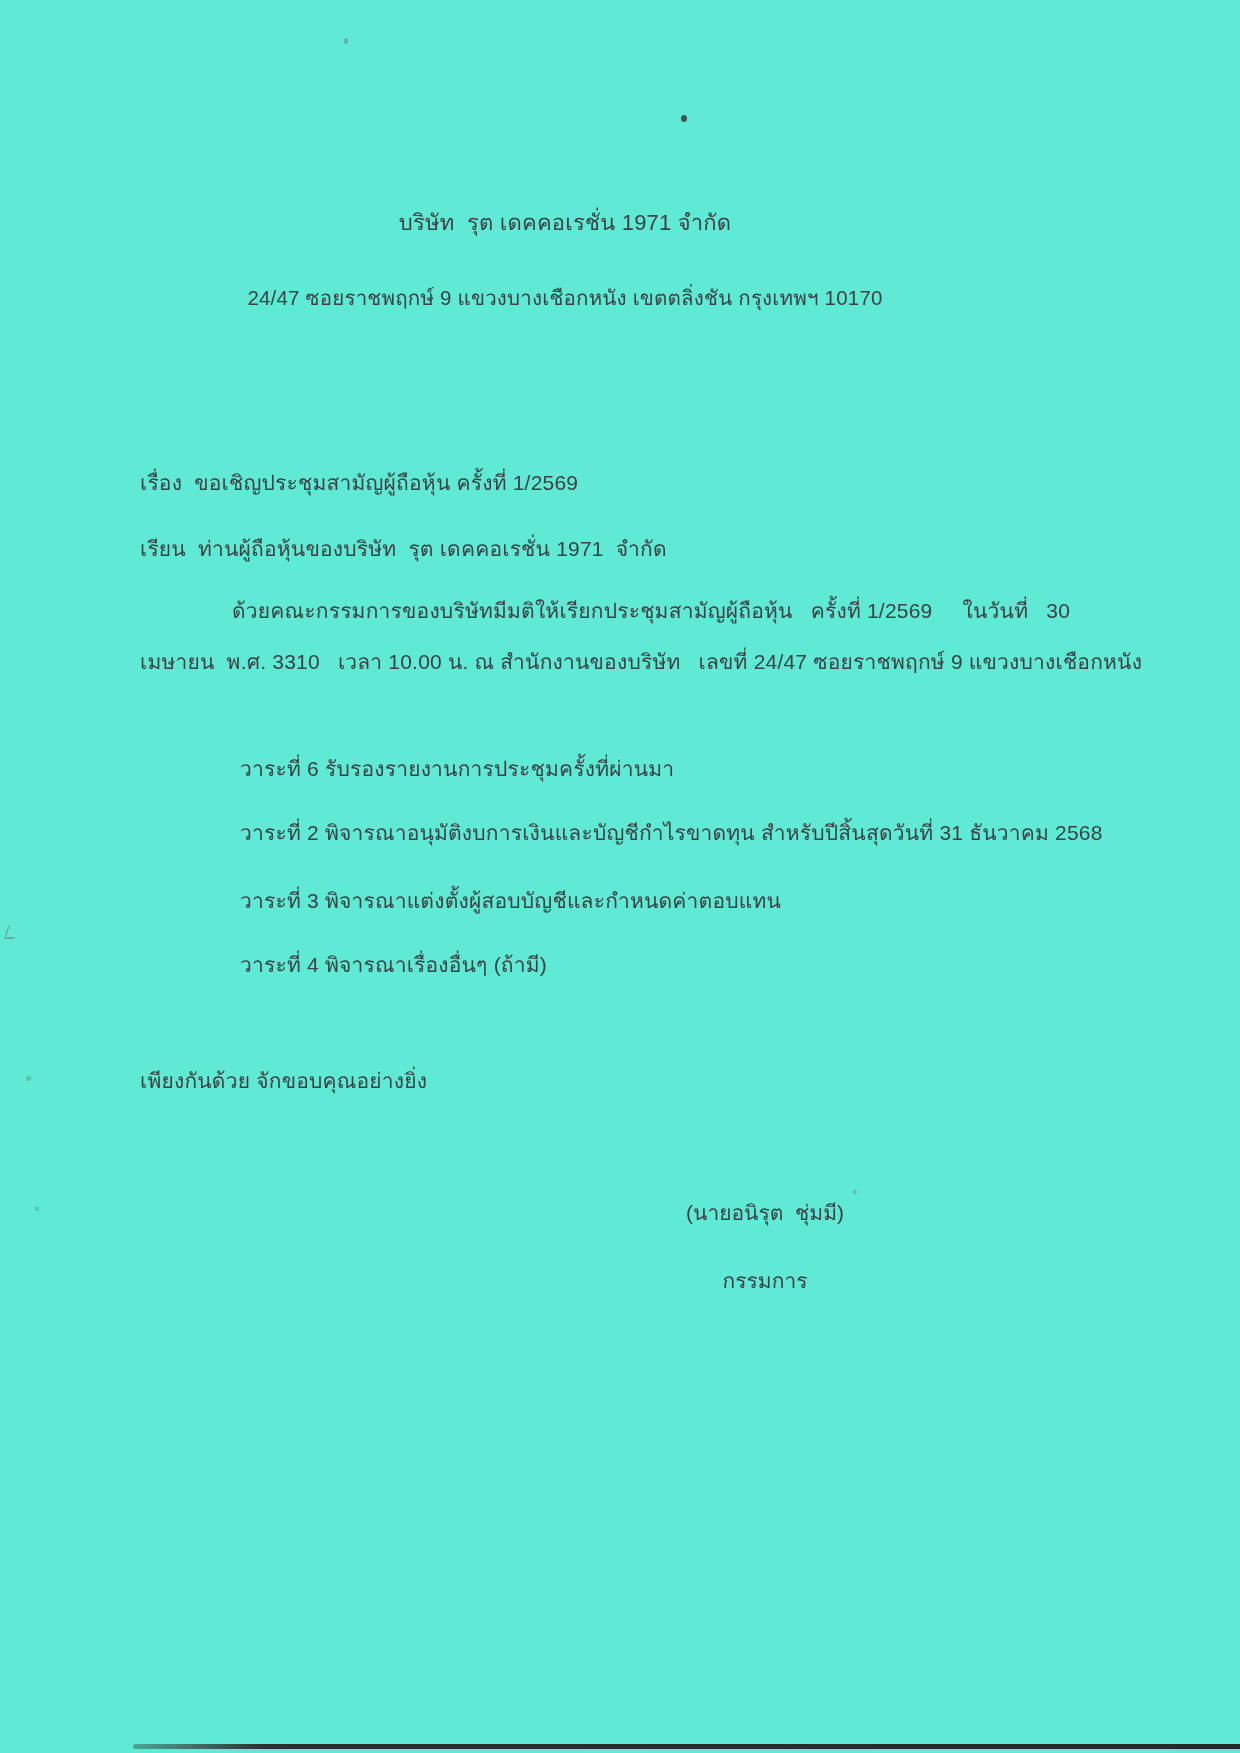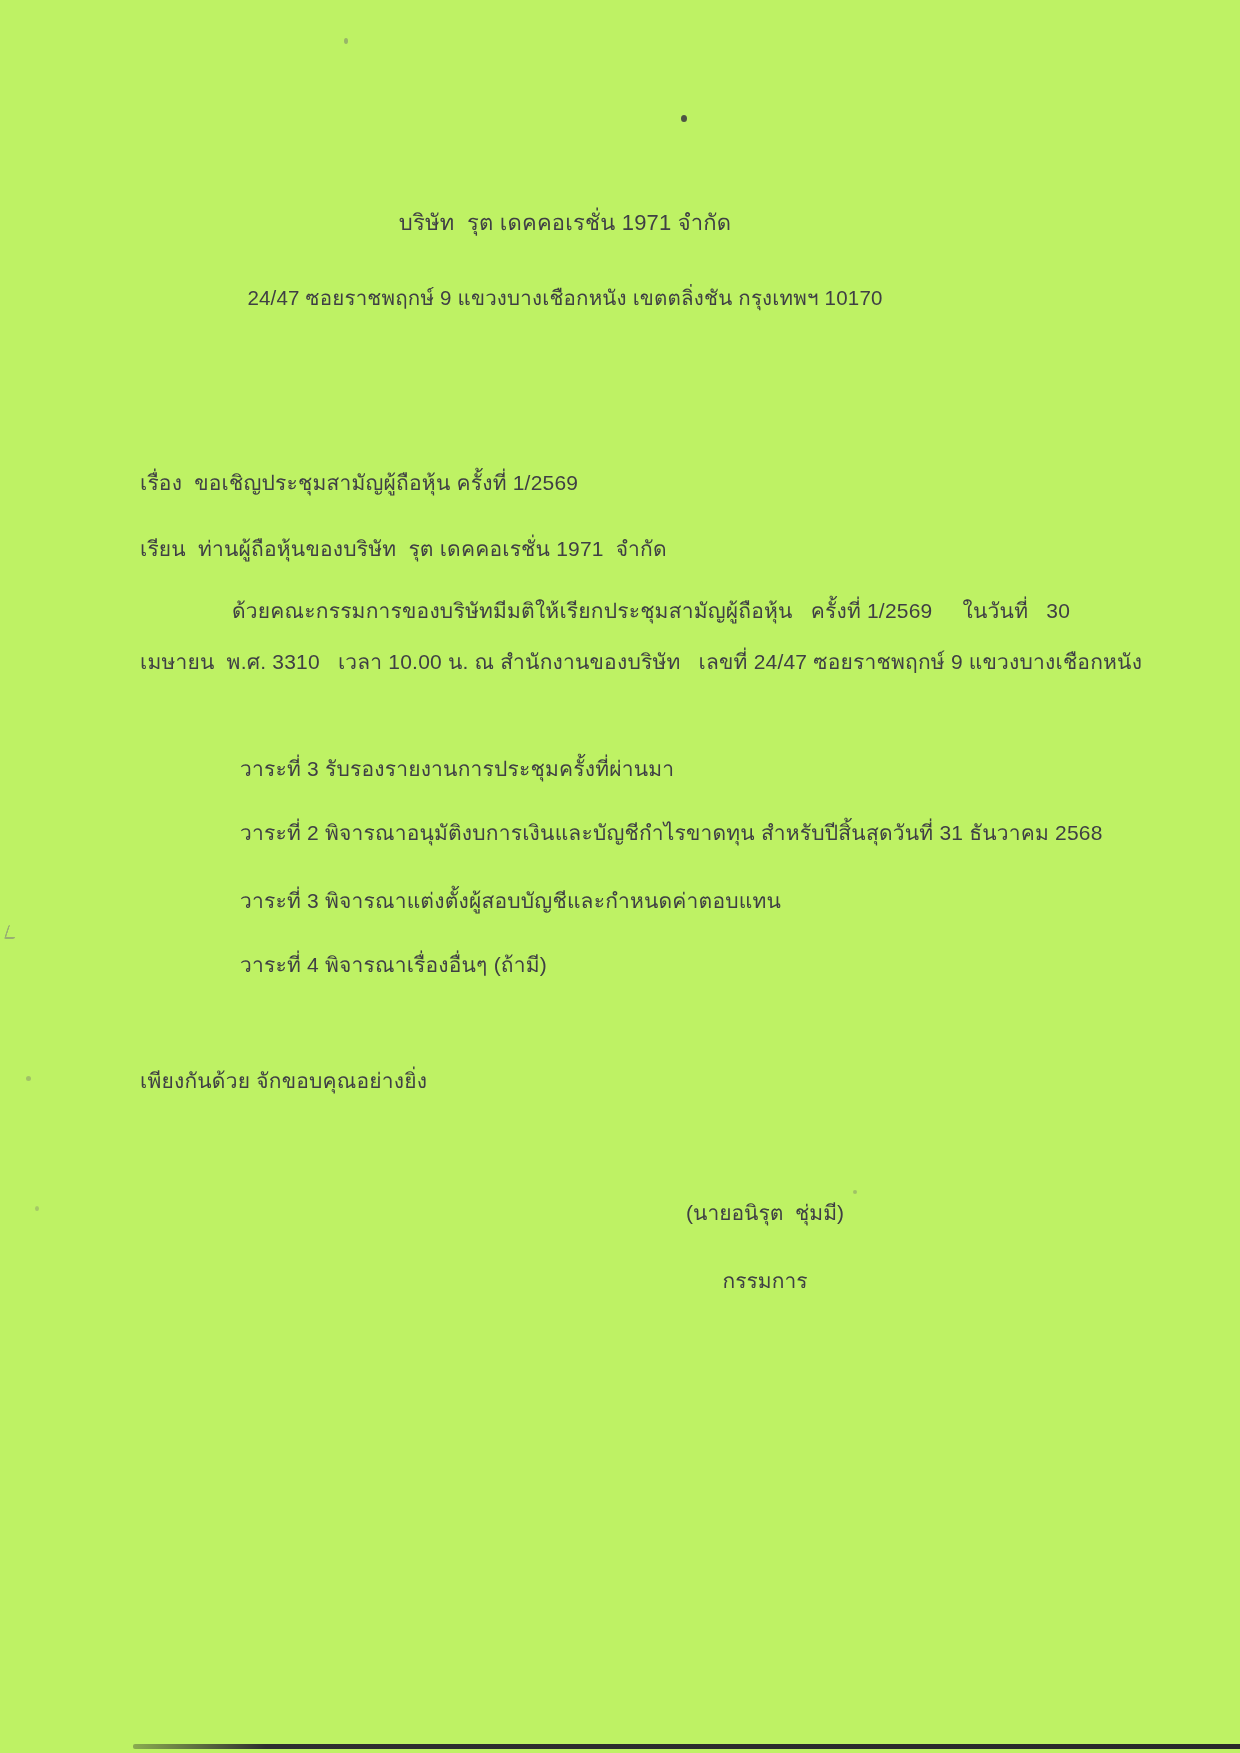--- a/index.html
+++ b/index.html
@@ -5,21 +5,21 @@
   html, body {
     margin: 0;
     padding: 0;
     background: #e8e8e8;
   }
   .page {
     position: relative;
     width: 1240px;
     height: 1753px;
     margin: 0 auto;
-    background: #bef264;
+    background: #5eead4;
     overflow: hidden;
     font-family: "Liberation Sans", "DejaVu Sans", sans-serif;
     color: #3f3f44;
   }
   .line {
     position: absolute;
     font-size: 21px;
     line-height: 34px;
     white-space: pre-wrap;
     letter-spacing: 0.2px;
@@ -91,21 +91,21 @@
 
   <div class="line subject-line">เรื่อง  ขอเชิญประชุมสามัญผู้ถือหุ้น ครั้งที่ 1/2569</div>
 
   <div class="line to-line">เรียน  ท่านผู้ถือหุ้นของบริษัท  รุต เดคคอเรชั่น 1971  จำกัด</div>
 
   <div class="line body-line-1">ด้วยคณะกรรมการของบริษัทมีมติให้เรียกประชุมสามัญผู้ถือหุ้น   ครั้งที่ 1/2569     ในวันที่   30</div>
 
   <div class="line body-line-2">เมษายน  พ.ศ. 3310   เวลา 10.00 น. ณ สำนักงานของบริษัท   เลขที่ 24/47 ซอยราชพฤกษ์ 9 แขวงบางเชือกหนัง</div>
 
 
-  <div class="line agenda-1">วาระที่ 3 รับรองรายงานการประชุมครั้งที่ผ่านมา</div>
+  <div class="line agenda-1">วาระที่ 6 รับรองรายงานการประชุมครั้งที่ผ่านมา</div>
 
   <div class="line agenda-2">วาระที่ 2 พิจารณาอนุมัติงบการเงินและบัญชีกำไรขาดทุน สำหรับปีสิ้นสุดวันที่ 31 ธันวาคม 2568</div>
 
   <div class="line agenda-3">วาระที่ 3 พิจารณาแต่งตั้งผู้สอบบัญชีและกำหนดค่าตอบแทน</div>
 
   <div class="line agenda-4">วาระที่ 4 พิจารณาเรื่องอื่นๆ (ถ้ามี)</div>
 
 
   <div class="line closing-line-2">เพียงกันด้วย จักขอบคุณอย่างยิ่ง</div>
 

